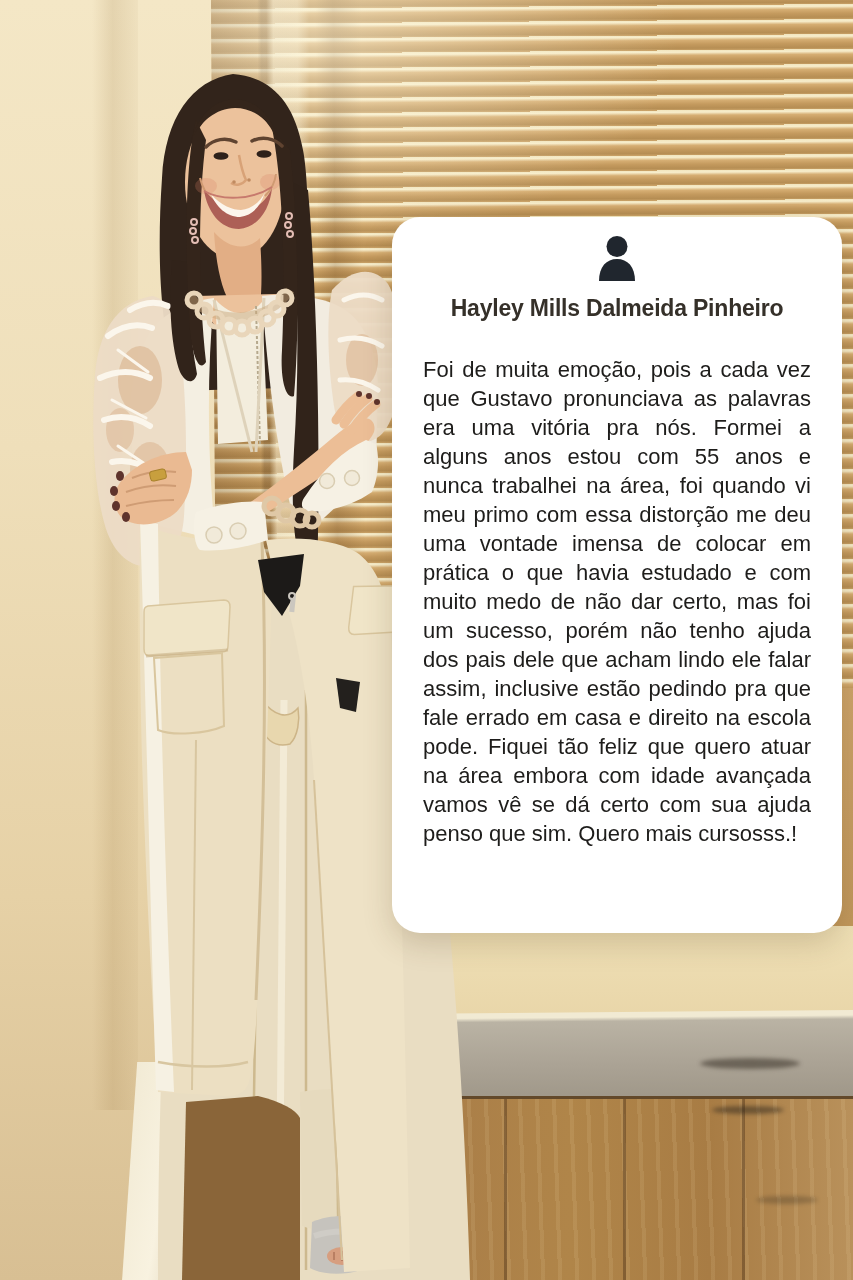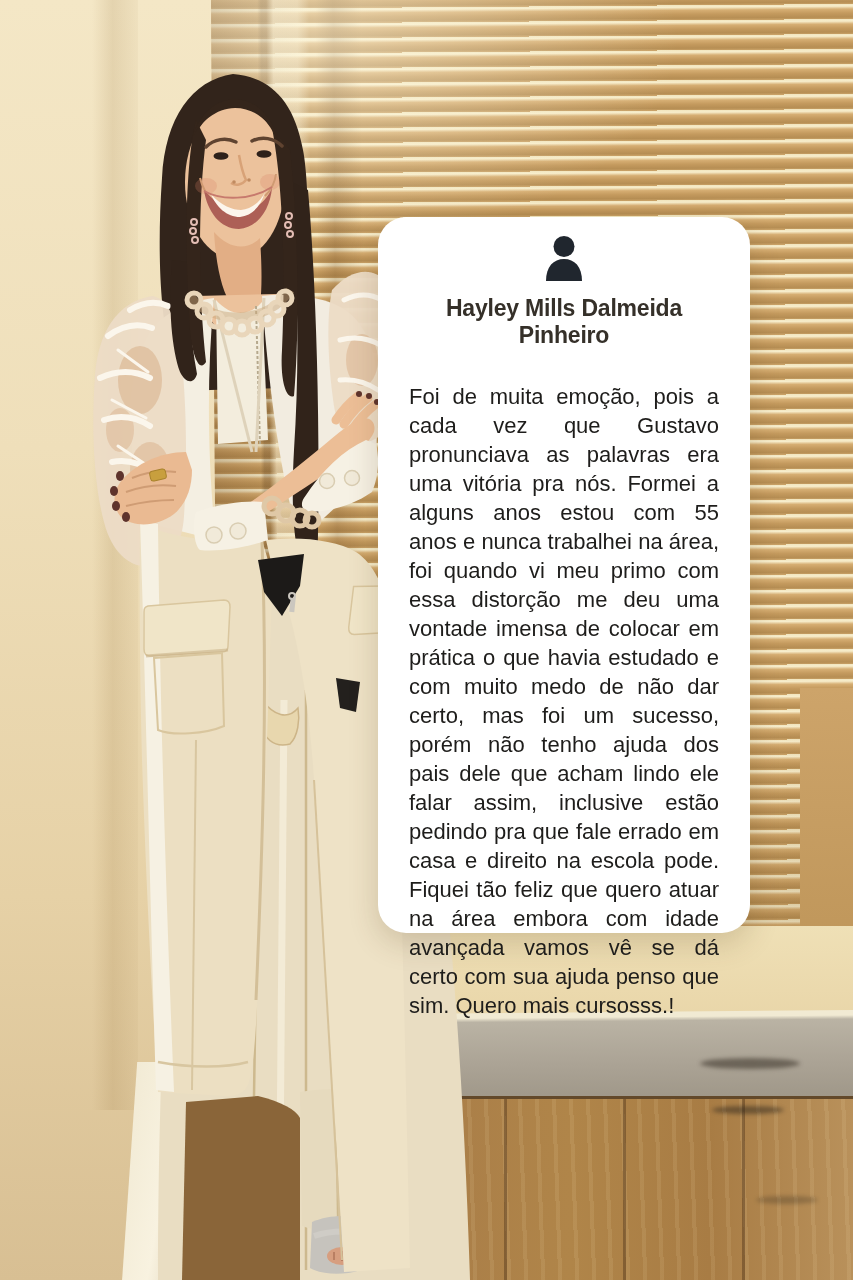--- a/index.html
+++ b/index.html
@@ -63,21 +63,21 @@
   }
   .scuff{position:absolute;border-radius:50%;filter:blur(2px);background:rgba(45,38,28,.5);}
   .scuff.s1{left:700px;top:1058px;width:100px;height:11px;}
   .scuff.s2{left:712px;top:1106px;width:72px;height:8px;}
   .scuff.s3{left:756px;top:1196px;width:62px;height:8px;opacity:.55;}
 
   .woman{position:absolute;left:0;top:0;width:853px;height:1280px;}
 
   
   .card{
-    position:absolute;left:378px;top:217px;width:372px;height:716px;
+    position:absolute;left:392px;top:217px;width:450px;height:716px;
     background:var(--card-bg,#ffffff);
     border-radius:28px;
     box-shadow:0 10px 30px rgba(80,55,20,.20);
     padding:16px 31px 0;
     text-align:center;
   }
   .card .avatar{display:block;margin:0 auto;width:54px;height:54px;fill:var(--icon,#20262e);}
   .card h1{
     margin:8px 0 0;font-size:23px;line-height:27px;font-weight:700;
     color:var(--name-text,#353029);letter-spacing:-0.2px;

